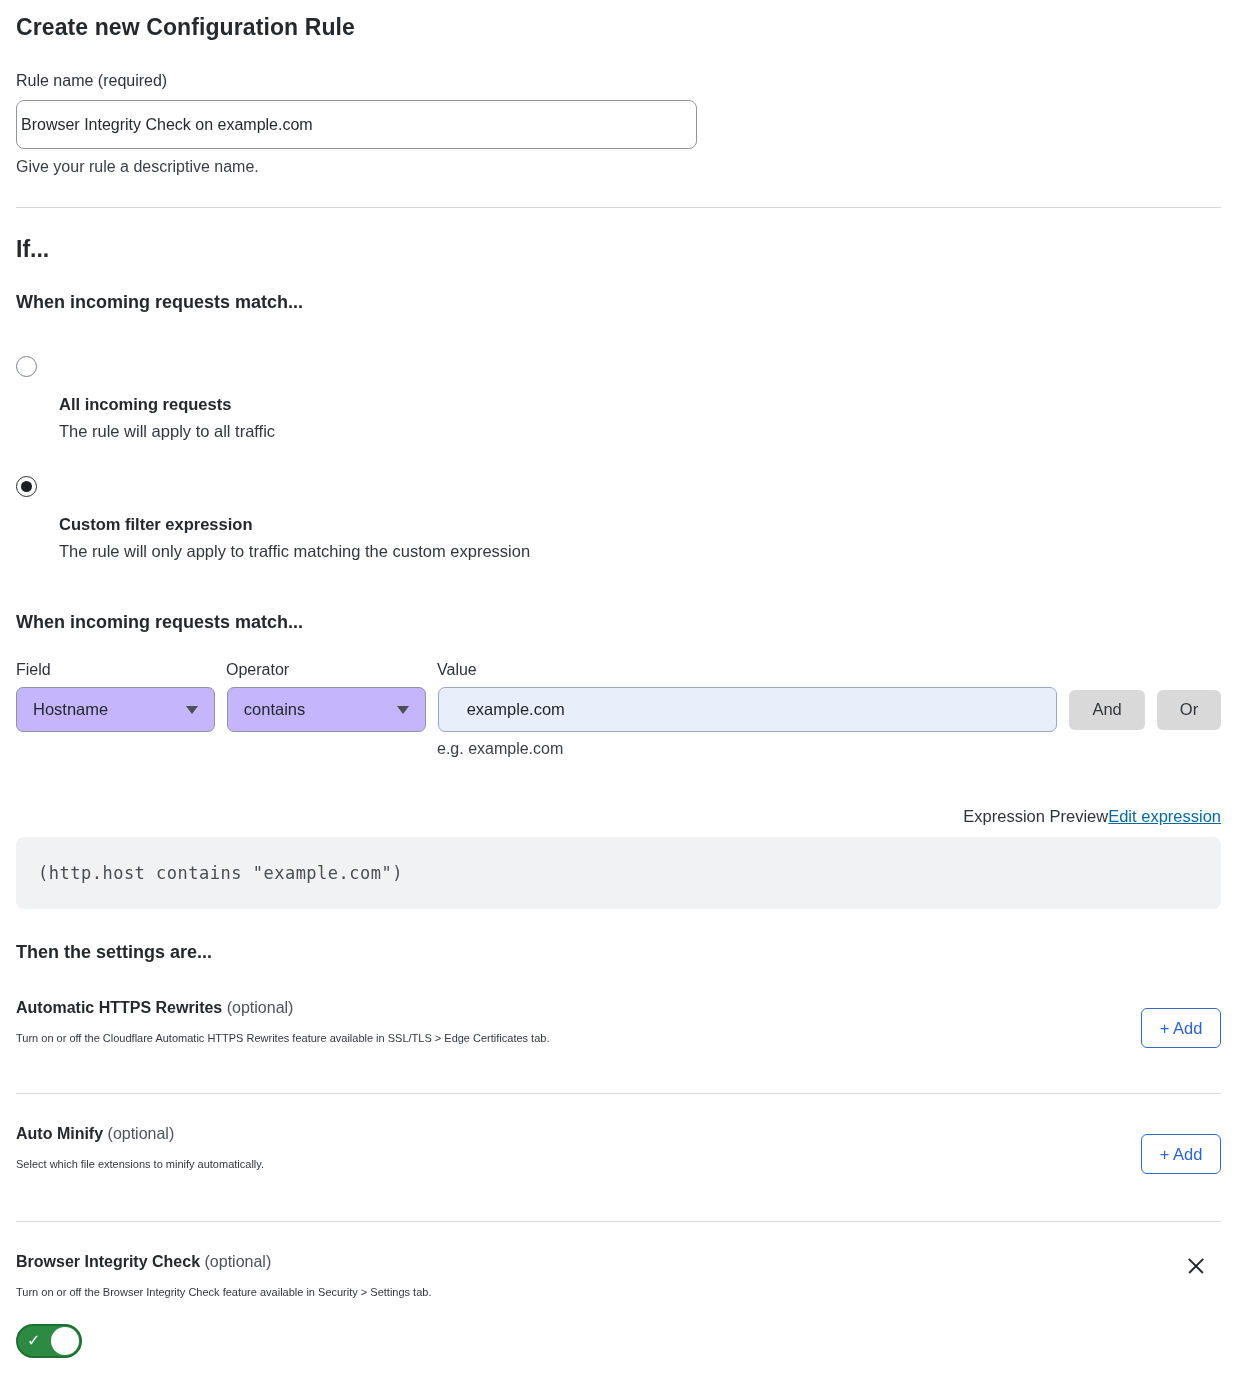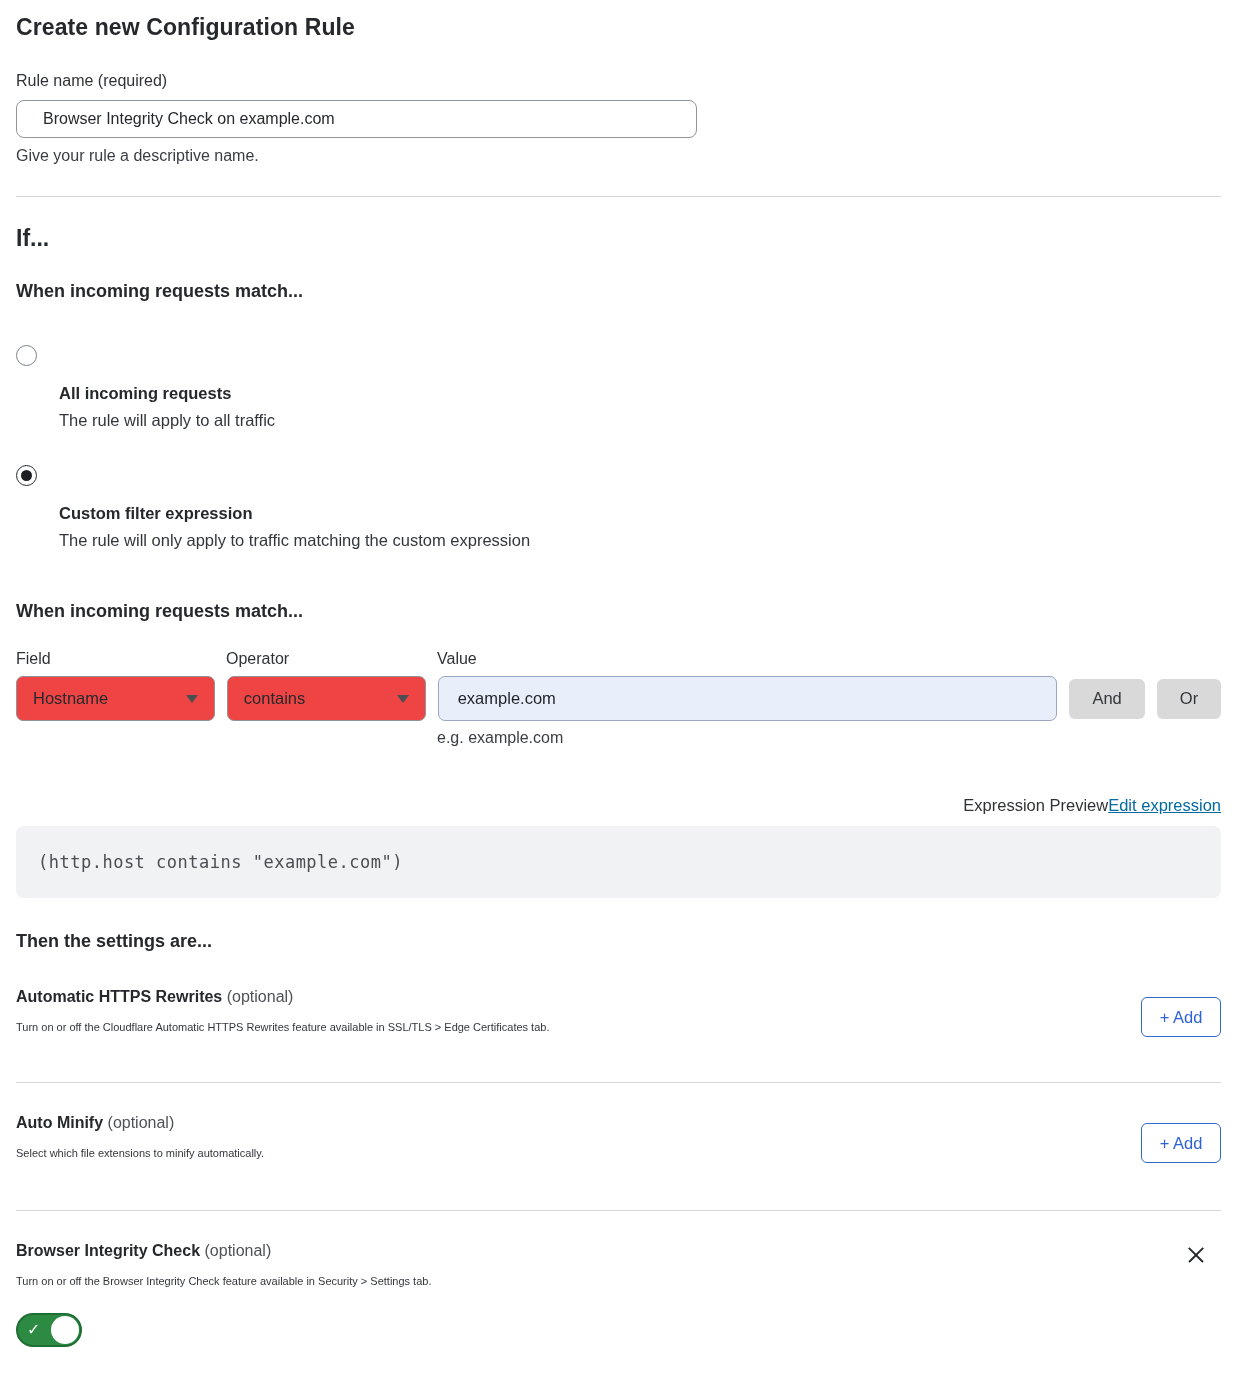--- a/index.html
+++ b/index.html
@@ -15,24 +15,24 @@
     font-size: 23px;
     font-weight: 700;
     color: #26292c;
     letter-spacing: 0.1px;
   }
   .field-label { font-size: 16px; color: #2f3338; margin-top: 31px; }
   .rule-name-input {
     display: block;
     margin-top: 10px;
     width: 681px;
-    height: 38px;
+    height: 49px;
     border: 1px solid #90959c;
     border-radius: 8px;
-    padding: 0 26px;
+    padding: 0 4px;
     font-size: 16px;
     font-family: "Liberation Sans", "DejaVu Sans", sans-serif;
     color: #26292c;
     background: #fff;
     outline: none;
   }
   .help-text { font-size: 16px; color: #3a3e43; margin-top: 9px; }
   .divider { border: none; border-top: 1px solid #d5d8db; margin-top: 31px; }
   .section-heading { font-size: 23px; font-weight: 700; margin-top: 28px; }
   .sub-heading { font-size: 18px; font-weight: 700; margin-top: 29px; }
@@ -61,21 +61,21 @@
   .radio-label { font-size: 16.5px; font-weight: 700; color: #26292c; margin-top: 40px; }
   .radio-desc { font-size: 16.5px; color: #33373c; margin-top: 8px; }
   .builder-labels { display: flex; margin-top: 28px; font-size: 16px; color: #2f3338; }
   .builder-labels .lbl-field { width: 210px; }
   .builder-labels .lbl-operator { width: 211px; }
   .builder-row { display: flex; align-items: center; margin-top: 8px; }
   .select-box {
     width: 199px; height: 45px;
     border: 1px solid #90959c;
     border-radius: 7px;
-    background: #ef4444;
+    background: #c4b5fd;
     display: flex;
     align-items: center;
     justify-content: space-between;
     padding: 0 16px;
     font-size: 16.5px;
     color: #26292c;
     cursor: pointer;
   }
   .select-box + .select-box { margin-left: 12px; }
   .caret-down {
@@ -83,21 +83,21 @@
     border-left: 6px solid transparent;
     border-right: 6px solid transparent;
     border-top: 8px solid #4b4f54;
   }
   .value-input {
     margin-left: 12px;
     width: 620px; height: 45px;
     border: 1px solid #9aa6c4;
     border-radius: 7px;
     background: #e9eefb;
-    padding: 0 19px;
+    padding: 0 28px;
     font-size: 16.5px;
     font-family: "Liberation Sans", "DejaVu Sans", sans-serif;
     color: #1f2226;
     outline: none;
   }
   .conj-button {
     margin-left: 12px;
     height: 40px;
     border: none;
     border-radius: 6px;

